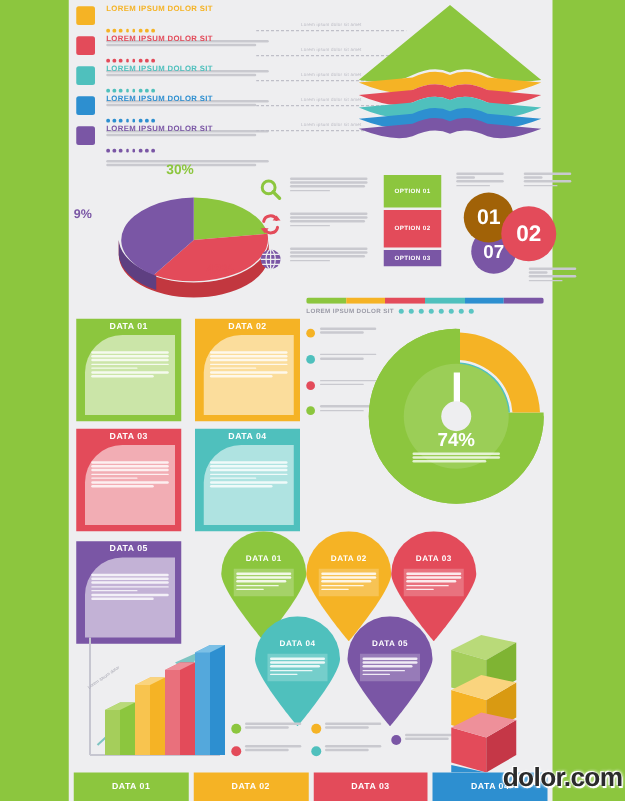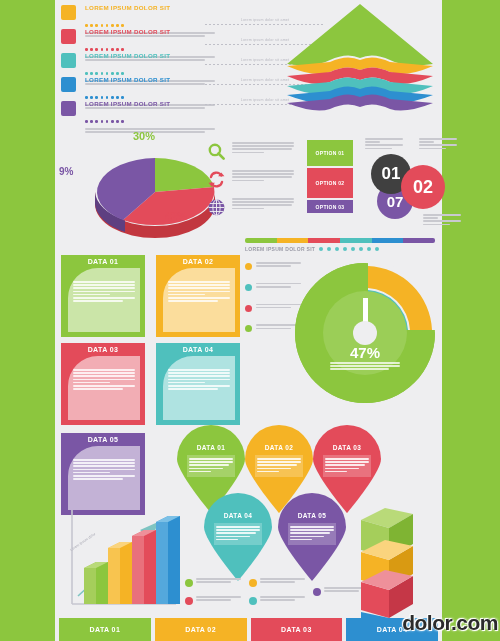--- a/index.html
+++ b/index.html
@@ -55,21 +55,21 @@
   .opt { height:26px; margin-bottom:2px; position:relative; }
   .opt span { position:absolute; left:0; right:0; top:50%; transform:translateY(-50%);
     text-align:center; color:#fff; font-size:5px; font-weight:bold; letter-spacing:.3px; }
   .opt.o2 { height:30px; }
   .opt.o3 { height:13px; }
 
   
   .circles { left:302px; top:138px; width:130px; height:95px; }
   .circ { position:absolute; border-radius:50%; color:#fff; font-weight:bold;
           display:flex; align-items:center; justify-content:center; }
-  .c01 { width:40px; height:40px; background:#404040; left:14px; top:16px; font-size:17px; z-index:2;}
+  .c01 { width:40px; height:40px; background:#a16207; left:14px; top:16px; font-size:17px; z-index:2;}
   .c02 { width:44px; height:44px; background:#E34B5A; left:44px; top:27px; font-size:18px; z-index:3;}
   .c03 { width:36px; height:36px; background:#7A56A5; left:20px; top:45px; font-size:15px; z-index:1;}
   .circles .cap { position:absolute; width:38px; }
 
   
   .ribbon { left:190px; top:238px; width:190px; }
   .ribbon .segs { display:flex; height:5px; border-radius:2px; overflow:hidden; }
   .ribbon .segs i { flex:1; }
   .ribbon .lbl { margin-top:3px; display:flex; align-items:center; }
   .ribbon .lbl b { font-size:5px; color:#9a9aa6; letter-spacing:.3px; font-weight:bold; }
@@ -454,21 +454,21 @@
       <path d="M75 5 A70 70 0 1 0 145 75 L120 75 A45 45 0 1 1 75 30 Z" fill="#8CC63E" transform="rotate(0 75 75)"></path>
       <circle cx="75" cy="75" r="70" fill="#8CC63E"></circle>
       <path d="M78 3 A72 72 0 0 1 147 72 L78 72 Z" fill="#EEEEF0"></path>
       <path d="M78 8 A67 67 0 0 1 142 72 L120 72 A45 45 0 0 0 78 30 Z" fill="#F5B325"></path>
       <path d="M78 32 A43 43 0 0 1 118 72 L104 72 A29 29 0 0 0 78 46 Z" fill="#4FC0BD"></path>
       <path d="M78 48 A27 27 0 0 1 102 72 L90 72 A15 15 0 0 0 78 60 Z" fill="#E34B5A"></path>
       <circle cx="75" cy="75" r="42" fill="#9BCE57"></circle>
       <path d="M73 75 L73 40 L78 40 L78 75 Z" fill="#fff"></path>
       <circle cx="75" cy="75" r="12" fill="#EEEEF0"></circle>
     </svg>
-    <div class="pct100">47%</div>
+    <div class="pct100">74%</div>
     <div class="gcap">
       <span class="ln" style="width:100%"></span>
         <span class="ln" style="width:100%"></span>
         <span class="ln" style="width:84%"></span>
     </div>
   </div>
 
   <div class="abs pins">
     <div class="pin" style="left:0;top:0">
       <svg class="shape" viewBox="0 0 72 88">

